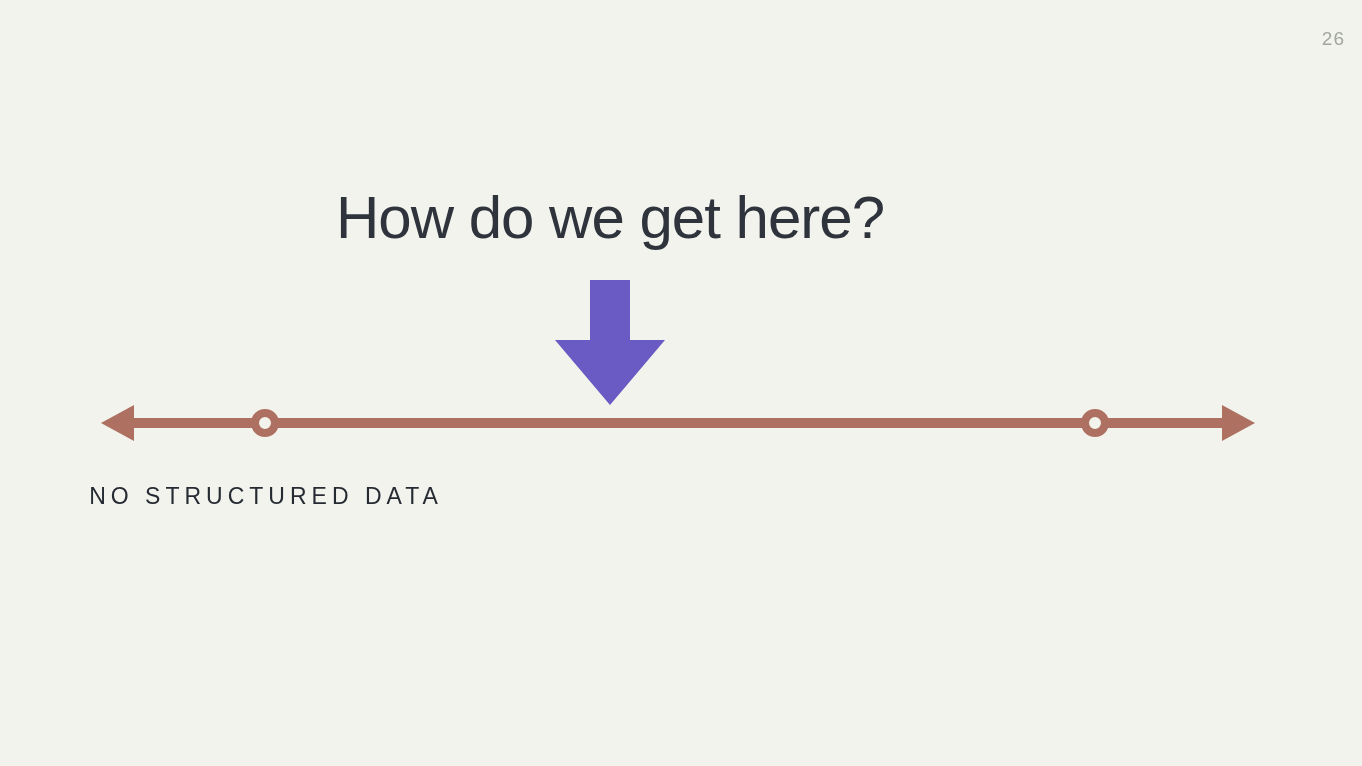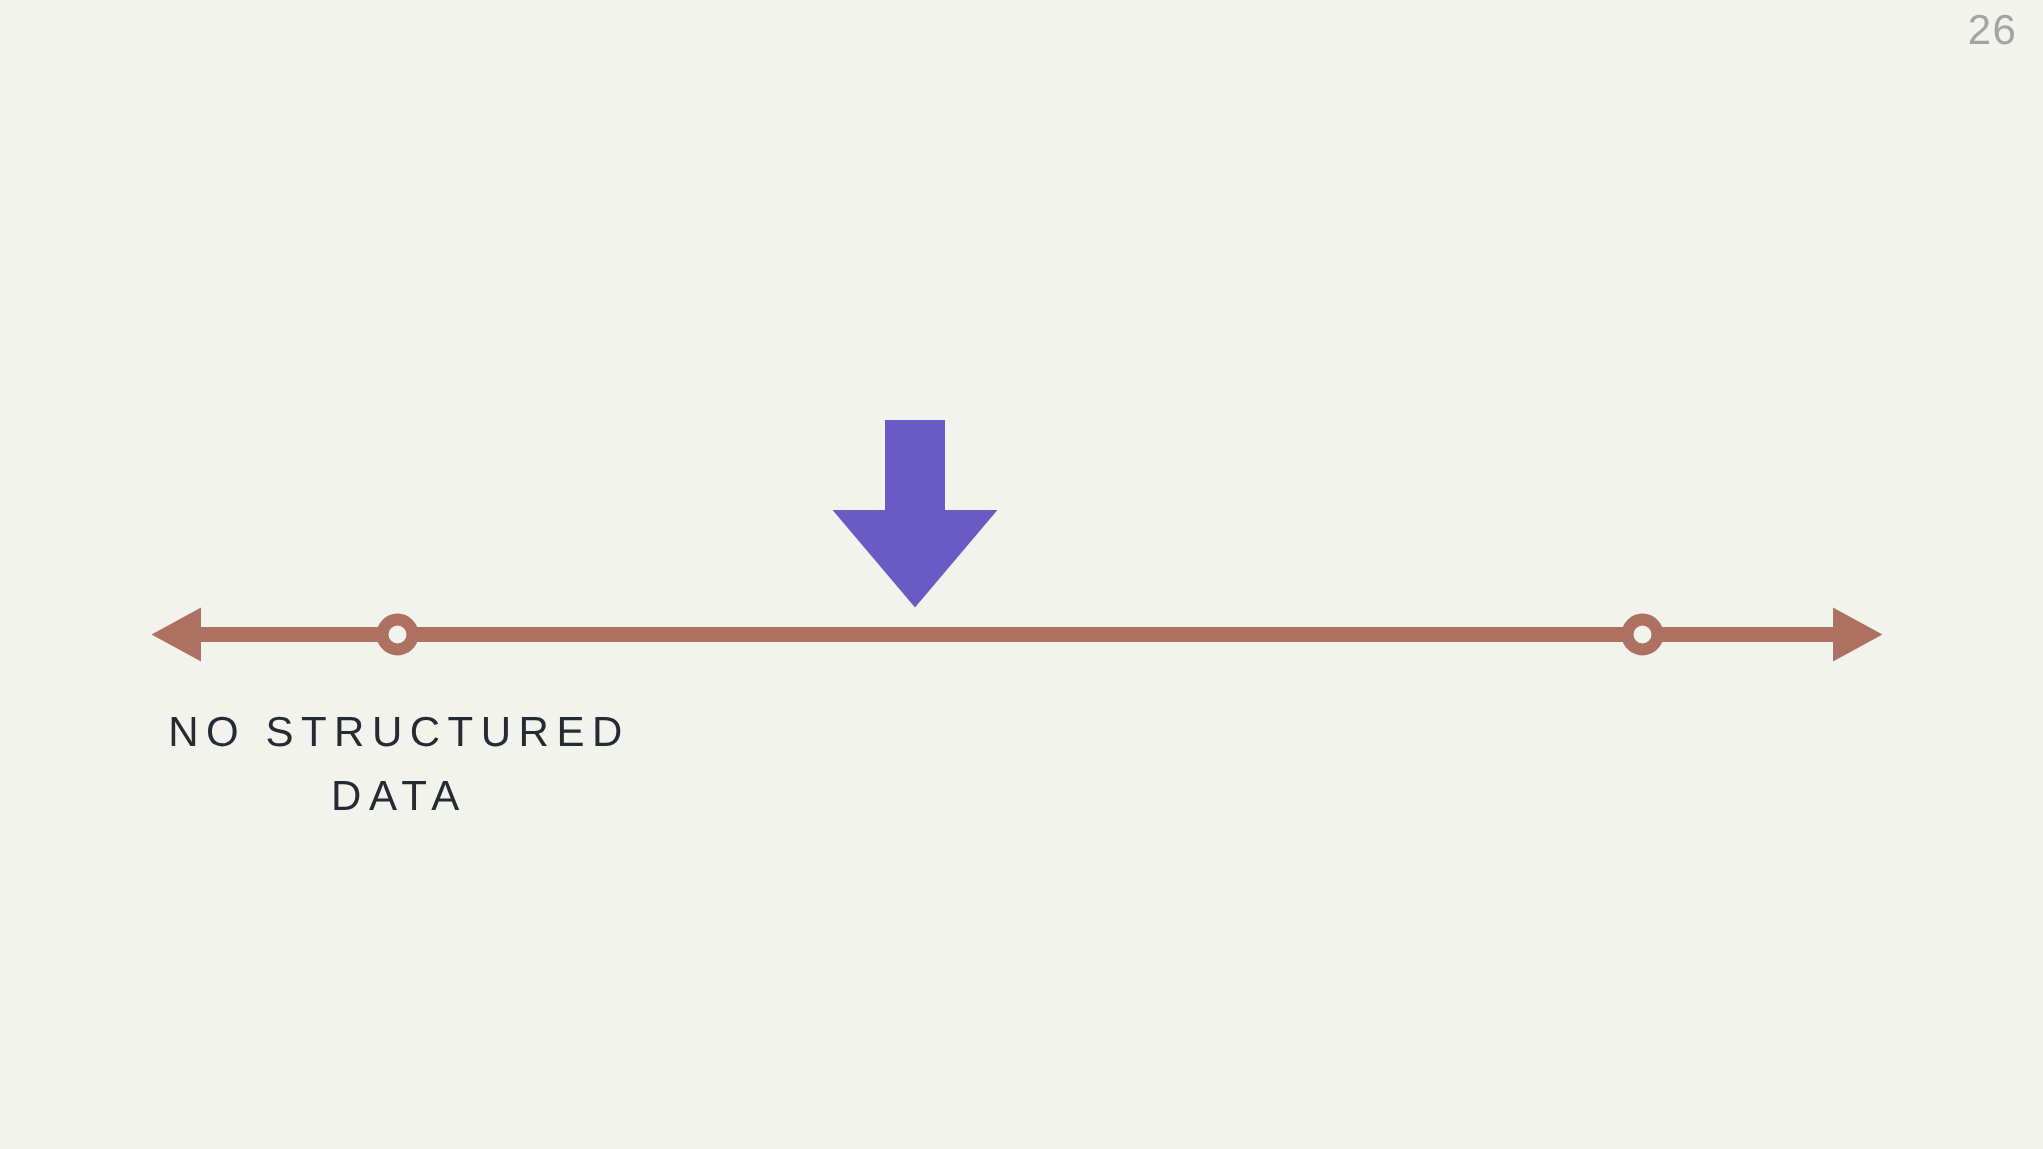--- a/index.html
+++ b/index.html
@@ -16,22 +16,22 @@
     font-family: "Liberation Sans", sans-serif;
   }
   .slide {
     position: relative;
     width: 1362px; height: 766px;
     background: var(--background);
     overflow: hidden;
   }
   .page-number {
     position: absolute;
-    top: 4px; right: 17px;
-    font-size: 28px;
+    top: 28px; right: 17px;
+    font-size: 19px;
     color: var(--page-number);
     letter-spacing: 1px;
   }
   .title {
     position: absolute;
     top: 183px; left: 0;
     width: 1220px;
     text-align: center;
     font-size: 60px;
     font-weight: 400;
@@ -48,37 +48,38 @@
     position: absolute;
     left: 0; top: 400px;
     width: 1362px; height: 46px;
     display: block;
   }
   .spectrum-label {
     position: absolute;
     top: 466px;
     width: 380px;
     text-align: center;
-    font-size: 28px;
+    font-size: 23px;
     font-weight: 500;
     letter-spacing: 5px;
-    line-height: 43px;
+    line-height: 61px;
     color: var(--label-text);
     text-transform: uppercase;
   }
   .spectrum-label.left  { left: 76px;  }
   .spectrum-label.right { left: 904px; }
 </style>
 </head>
 <body>
 
 <div class="slide">
 
   <div class="page-number">26</div>
 
+  <h1 class="title">How do we get here?</h1>
 
   <svg class="down-arrow" viewBox="0 0 110 125" aria-hidden="true">
     <polygon points="35,0 75,0 75,60 110,60 55,125 0,60 35,60" fill="#6a5bc4"></polygon>
   </svg>
 
   <svg class="spectrum" viewBox="0 0 1362 46" aria-hidden="true">
     <line x1="112" y1="23" x2="1244" y2="23" stroke="#ae7061" stroke-width="10"></line>
     <polygon points="101,23 134,5 134,41" fill="#ae7061"></polygon>
     <polygon points="1255,23 1222,5 1222,41" fill="#ae7061"></polygon>
     <circle cx="265" cy="23" r="10" fill="var(--background)" stroke="#ae7061" stroke-width="8"></circle>

